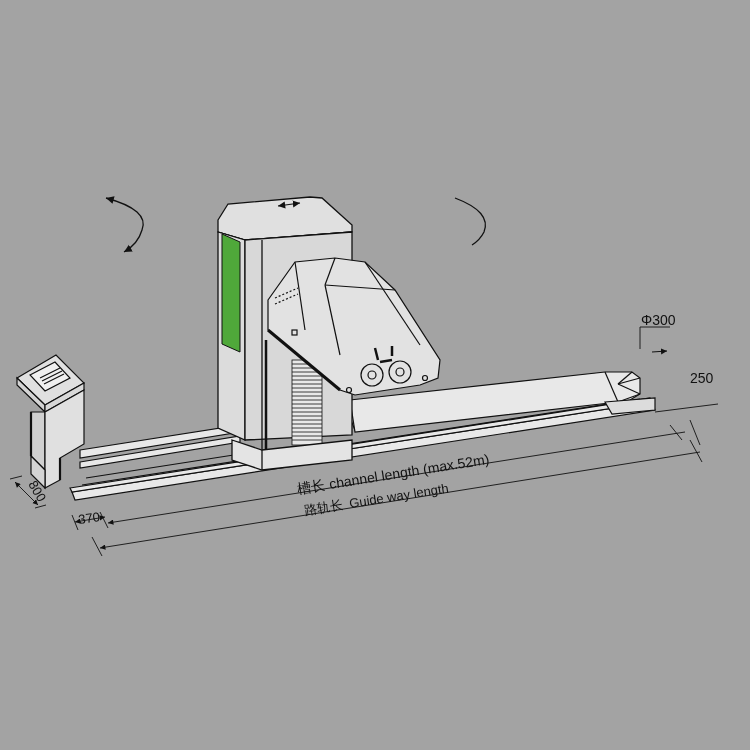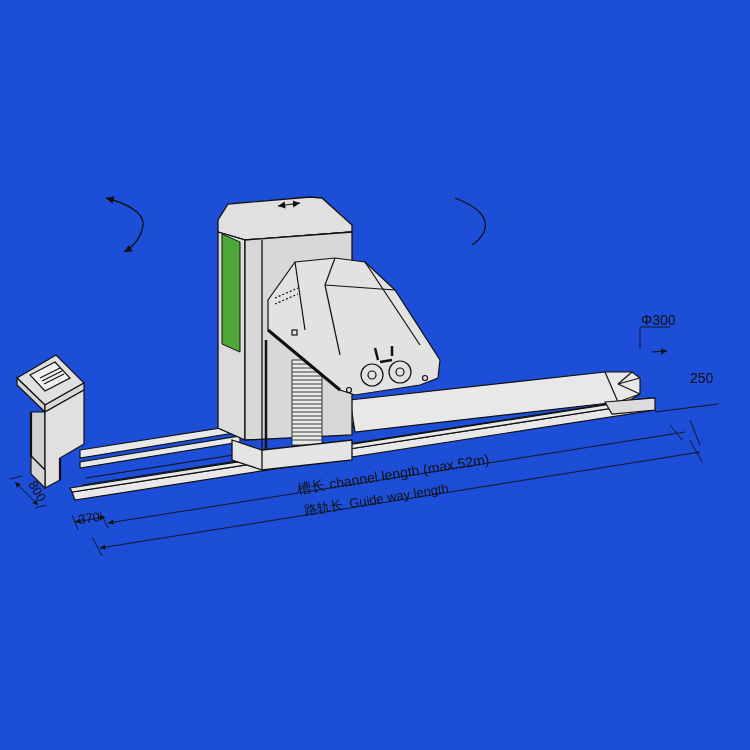--- a/index.html
+++ b/index.html
@@ -1,16 +1,16 @@
 <!DOCTYPE html>
 <html><head>
 <meta charset="utf-8">
 <style>
   html, body { margin: 0; padding: 0; background: #ffffff; }
-  .canvas { position: relative; width: 750px; height: 750px; background: #1d4ed8; overflow: hidden; }
+  .canvas { position: relative; width: 750px; height: 750px; background: #a3a3a3; overflow: hidden; }
   svg { position: absolute; left: 0; top: 0; }
   .lbl { font-family: "Liberation Sans", "DejaVu Sans", sans-serif; fill: #111111; }
 </style>
 </head>
 <body>
 
 <div class="canvas">
 <svg width="750" height="750" viewBox="0 0 750 750">
   <defs>
     <marker id="arr" markerWidth="8" markerHeight="8" refX="6" refY="3" orient="auto">

